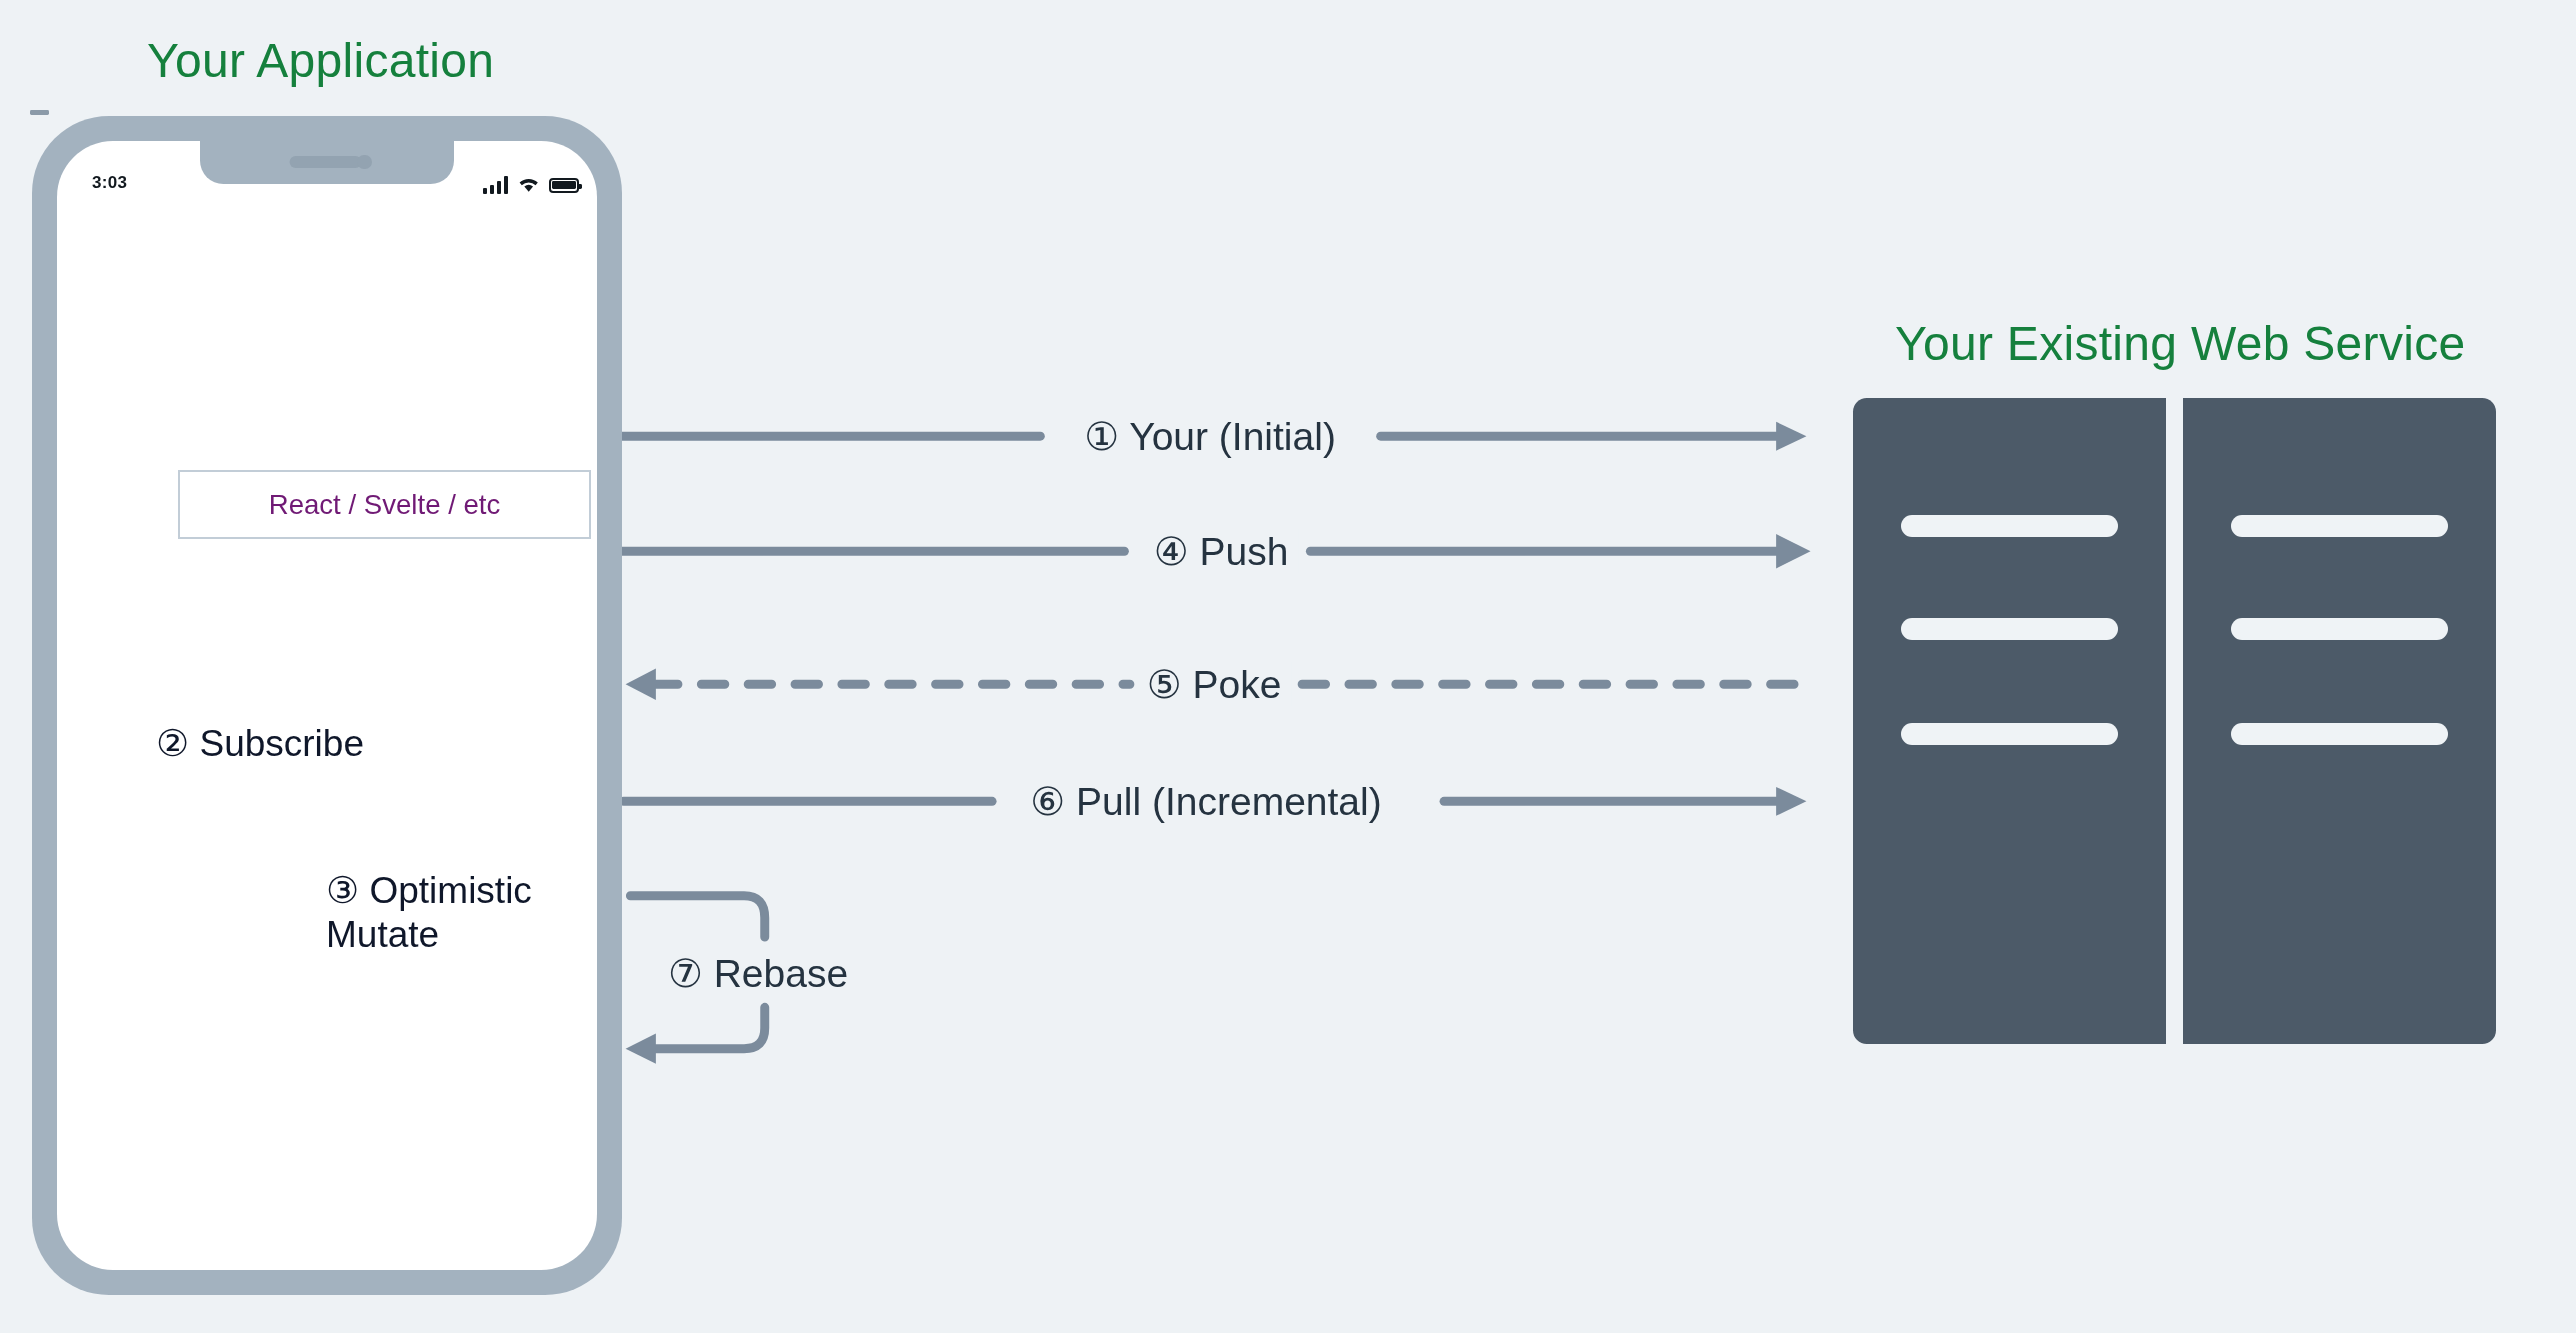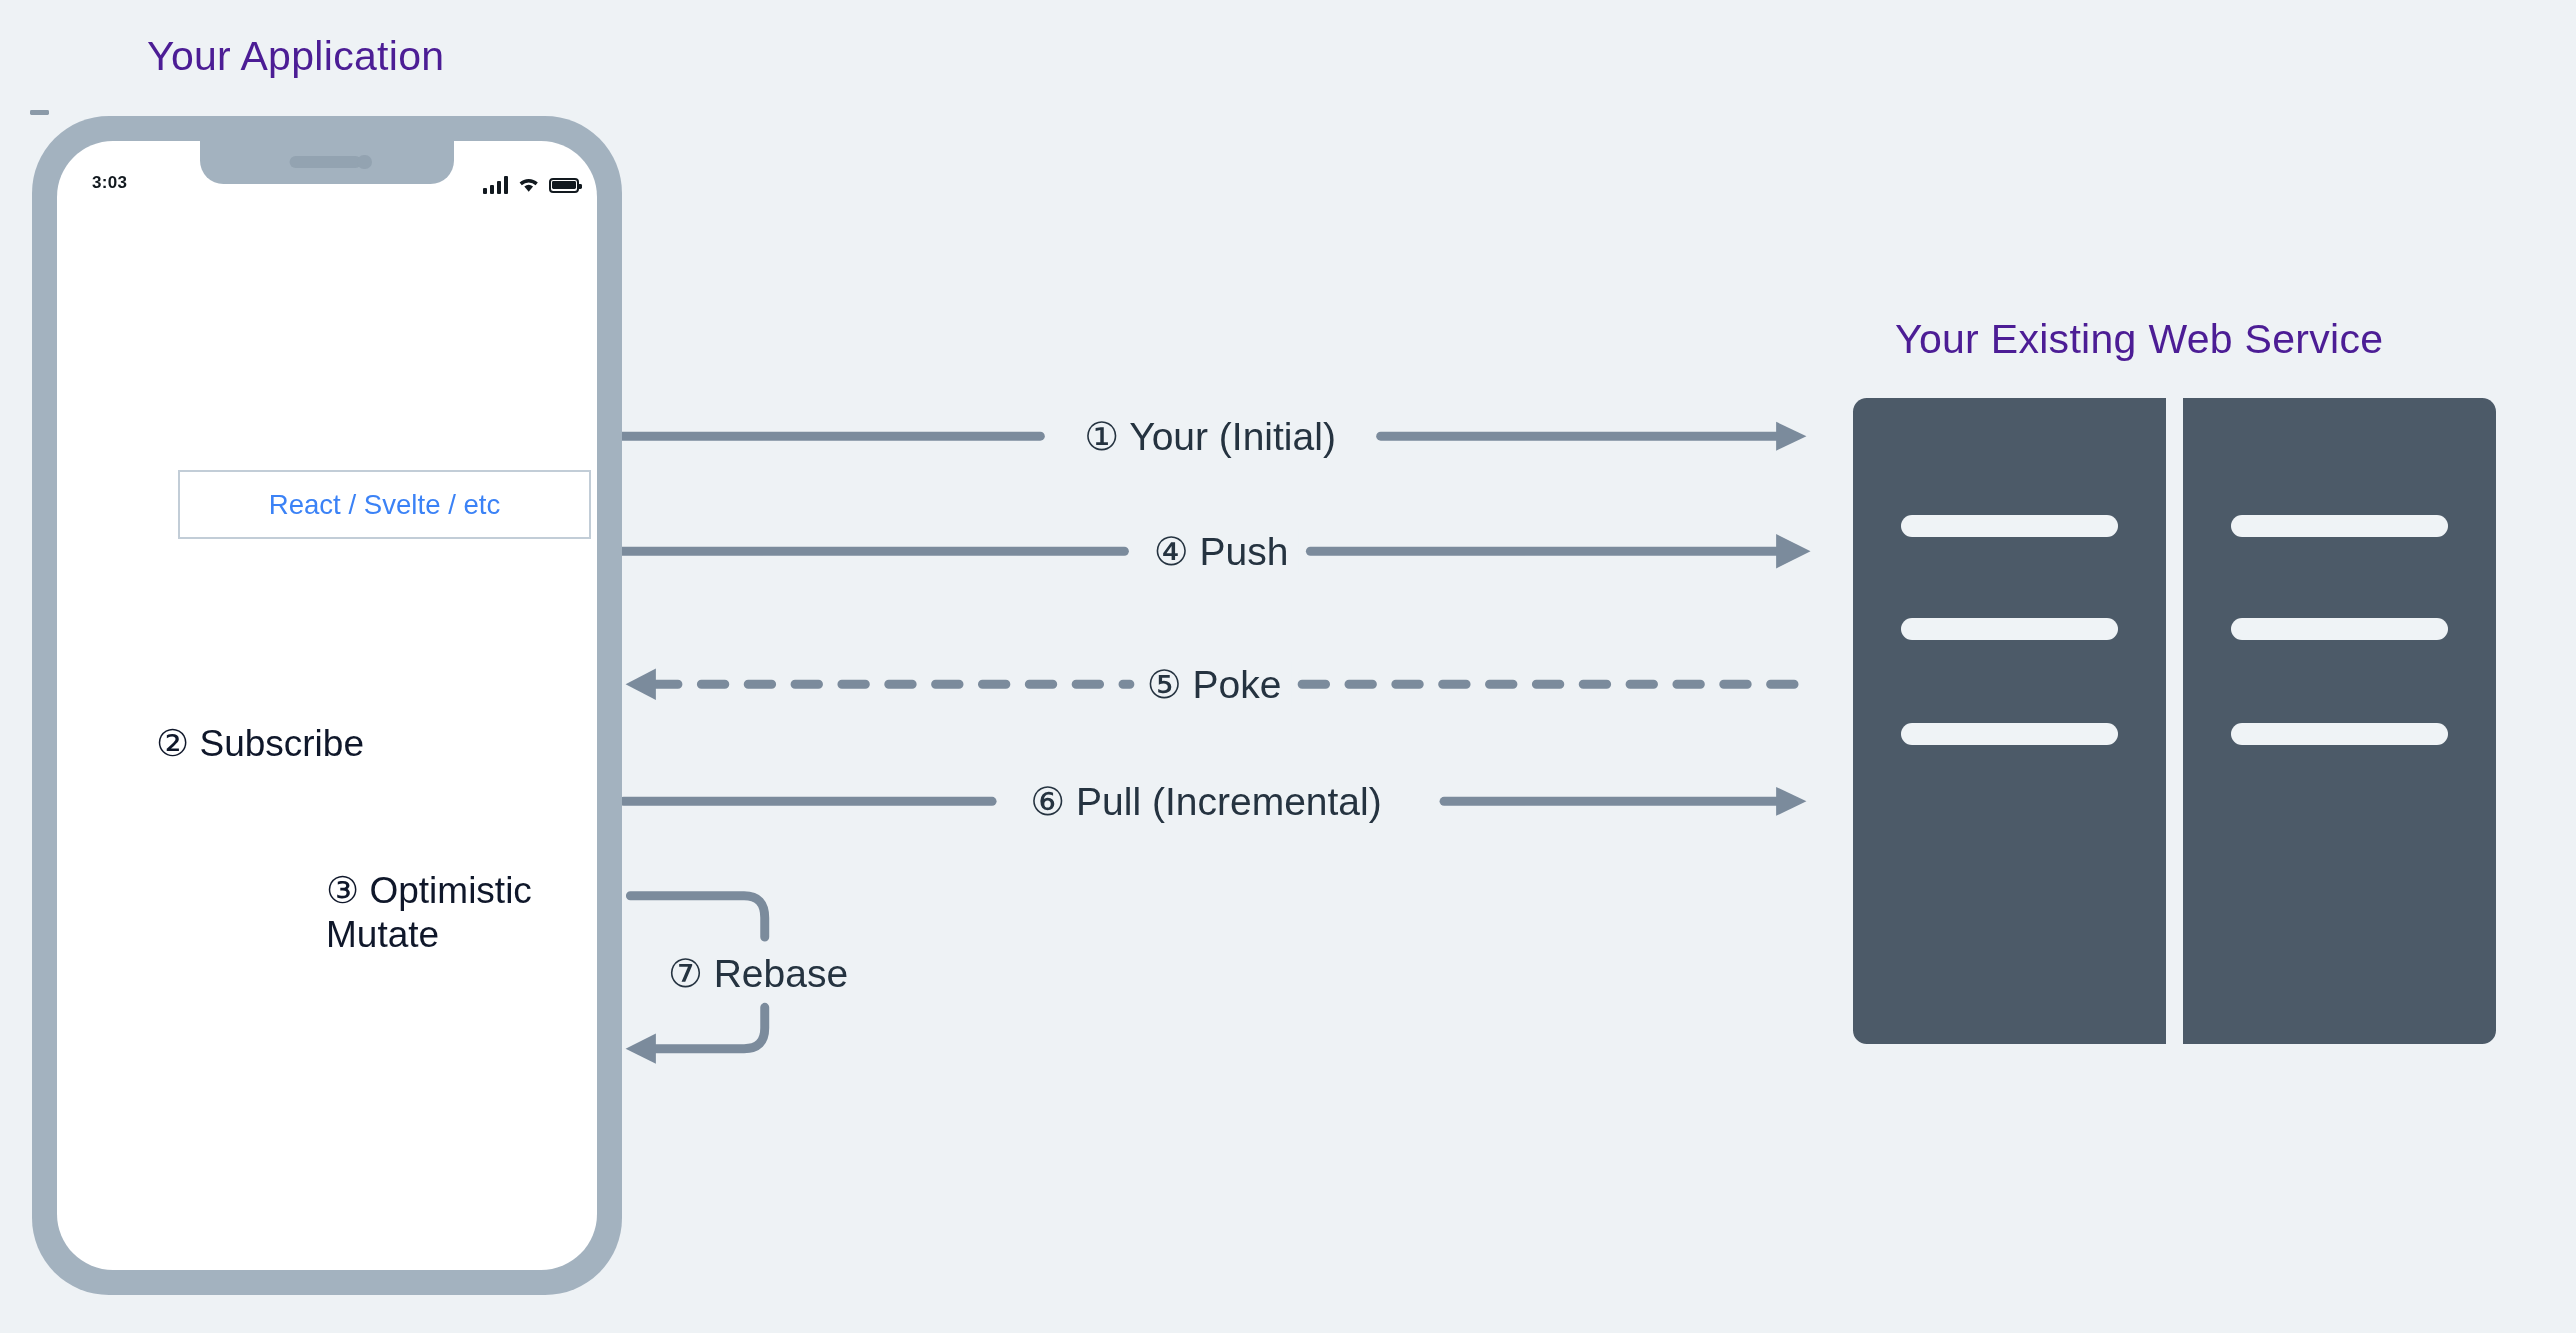--- a/index.html
+++ b/index.html
@@ -9,22 +9,22 @@
     background:#eef2f5;
     font-family:"Liberation Sans","DejaVu Sans",sans-serif;
     overflow:hidden;
     position:relative;
   }
   #stage{position:absolute;inset:0;}
 
   
   .section-title{
     position:absolute;
-    color:#4c1d95;
-    font-size:41px;
+    color:#15803d;
+    font-size:48px;
     font-weight:400;
     letter-spacing:0.3px;
     white-space:nowrap;
   }
   #app-title{left:147px;top:33px;}
   #svc-title{left:1895px;top:316px;}
 
   
   #tiny-dash{
     position:absolute;left:30px;top:110px;width:19.3px;height:4.8px;
@@ -80,21 +80,21 @@
     background:#12191f;border-radius:0 1.4px 1.4px 0;
   }
   .batt span{display:block;width:100%;height:100%;background:#12191f;border-radius:1.4px;}
 
   
   #fw-box{
     position:absolute;left:121px;top:329px;width:413px;height:69px;
     border:2.8px solid #c2cdd7;background:#ffffff;box-sizing:border-box;
     display:flex;align-items:center;justify-content:center;
   }
-  #fw-label{font-size:27.6px;color:#3b82f6;white-space:nowrap;}
+  #fw-label{font-size:27.6px;color:#701a75;white-space:nowrap;}
 
   
   .step-label{
     position:absolute;color:#0f172a;white-space:nowrap;font-weight:400;
   }
   #lbl-subscribe{left:99px;top:581px;font-size:37px;}
   #lbl-mutate{left:269px;top:728px;font-size:37px;
     white-space:normal;width:289px;line-height:1.18;}
 
   

